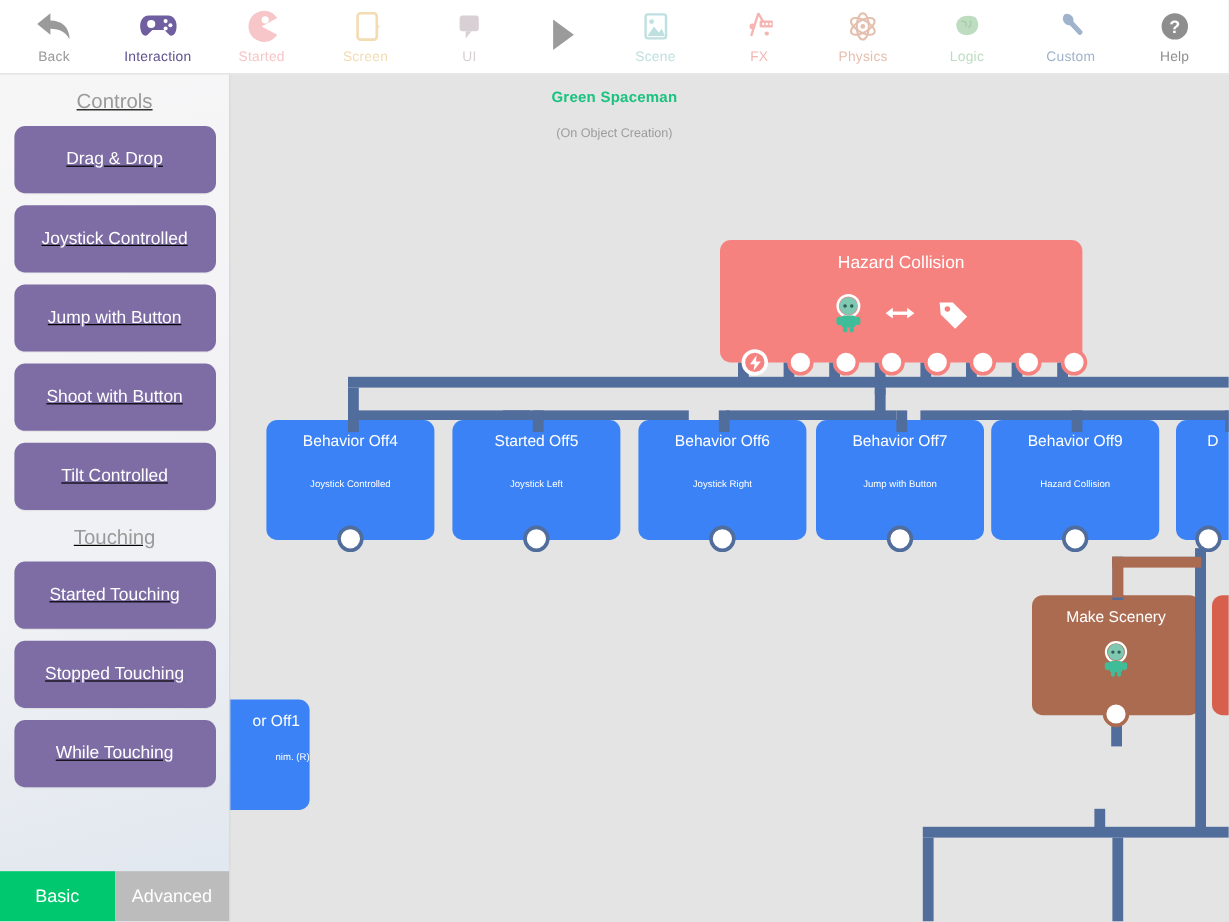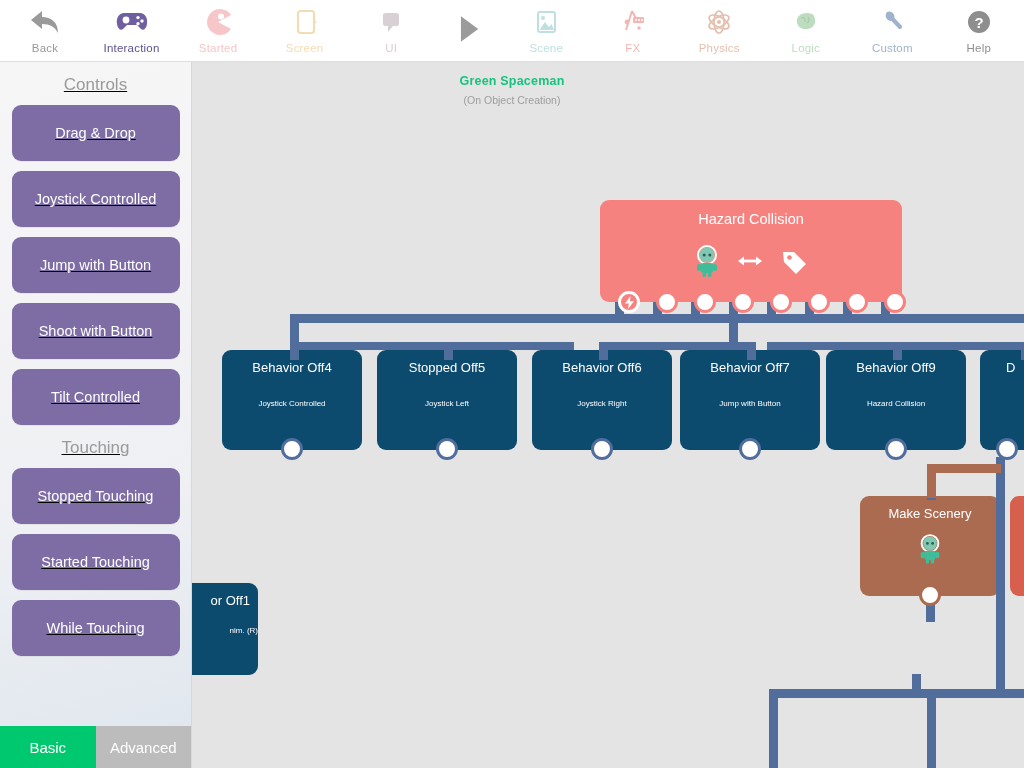--- a/index.html
+++ b/index.html
@@ -55,21 +55,21 @@
   .tab.basic{background:#00c86e;}
   .tab.adv{background:#bcbcbc;}
 
   
   .canvas{
     position:absolute;left:191px;top:62px;width:833px;height:706px;
     background:#e4e4e4;overflow:hidden;
   }
   .canvas-head{position:absolute;left:0;top:12px;width:642px;text-align:center;}
   .ch-title{color:#19c27e;font-size:12.5px;font-weight:bold;letter-spacing:.2px;}
-  .ch-sub{color:#9d9d9d;font-size:10.5px;margin-top:6px;}
+  .ch-sub{color:#9d9d9d;font-size:10.5px;margin-top:17px;}
 
   
   .wire{position:absolute;background:#516d9c;z-index:1;}
 
   
   .node{position:absolute;border-radius:9px;z-index:5;}
   .node-title{
     width:100%;text-align:center;color:#ffffff;
     font-size:13.5px;padding-top:9px;box-sizing:border-box;
   }
@@ -87,21 +87,21 @@
   }
   .plug{
     position:absolute;width:22px;height:22px;border-radius:50%;
     background:#ffffff;border:3px solid #f6827f;box-sizing:border-box;
     z-index:8;display:flex;align-items:center;justify-content:center;
   }
   .plug.blue{border-color:#516d9c;}
   .plug.brown{border-color:#ab6b50;}
 
   .bcard{
-    width:140px;height:100px;background:#0c4a6e;border-radius:9px;position:absolute;
+    width:140px;height:100px;background:#3b82f6;border-radius:9px;position:absolute;
   }
   .bcard .node-title{font-size:13px;padding-top:10px;}
   .bcard .node-sub{font-size:8px;margin-top:24px;}
 
   .scenery{
     left:669px;top:434px;width:140px;height:100px;background:#ab6b50;border-radius:9px;position:absolute;
   }
   .scenery .node-title{font-size:13px;padding-top:10px;}
 
   .redstub{
@@ -335,21 +335,21 @@
       <div class="plug" style="left:284px;top:91px;"></div>
     </div>
 
     <div class="bcard" style="left:31px;top:288px;">
       <div class="node-title">Behavior Off4</div>
       <div class="node-sub">Joystick Controlled</div>
       <div class="plug blue" style="left:59px;top:88px;"></div>
     </div>
 
     <div class="bcard" style="left:186px;top:288px;">
-      <div class="node-title">Stopped Off5</div>
+      <div class="node-title">Started Off5</div>
       <div class="node-sub">Joystick Left</div>
       <div class="plug blue" style="left:59px;top:88px;"></div>
     </div>
 
     <div class="bcard" style="left:341px;top:288px;">
       <div class="node-title">Behavior Off6</div>
       <div class="node-sub">Joystick Right</div>
       <div class="plug blue" style="left:59px;top:88px;"></div>
     </div>
 
@@ -417,24 +417,24 @@
     </div>
     <div class="sb-btn">
       <span>Shoot with Button</span>
     </div>
     <div class="sb-btn">
       <span>Tilt Controlled</span>
     </div>
 
     <div class="sec-title">Touching</div>
     <div class="sb-btn">
+      <span>Started Touching</span>
+    </div>
+    <div class="sb-btn">
       <span>Stopped Touching</span>
-    </div>
-    <div class="sb-btn">
-      <span>Started Touching</span>
     </div>
     <div class="sb-btn">
       <span>While Touching</span>
     </div>
 
     <div class="tabs">
       <div class="tab basic">
         <span>Basic</span>
       </div>
       <div class="tab adv">

